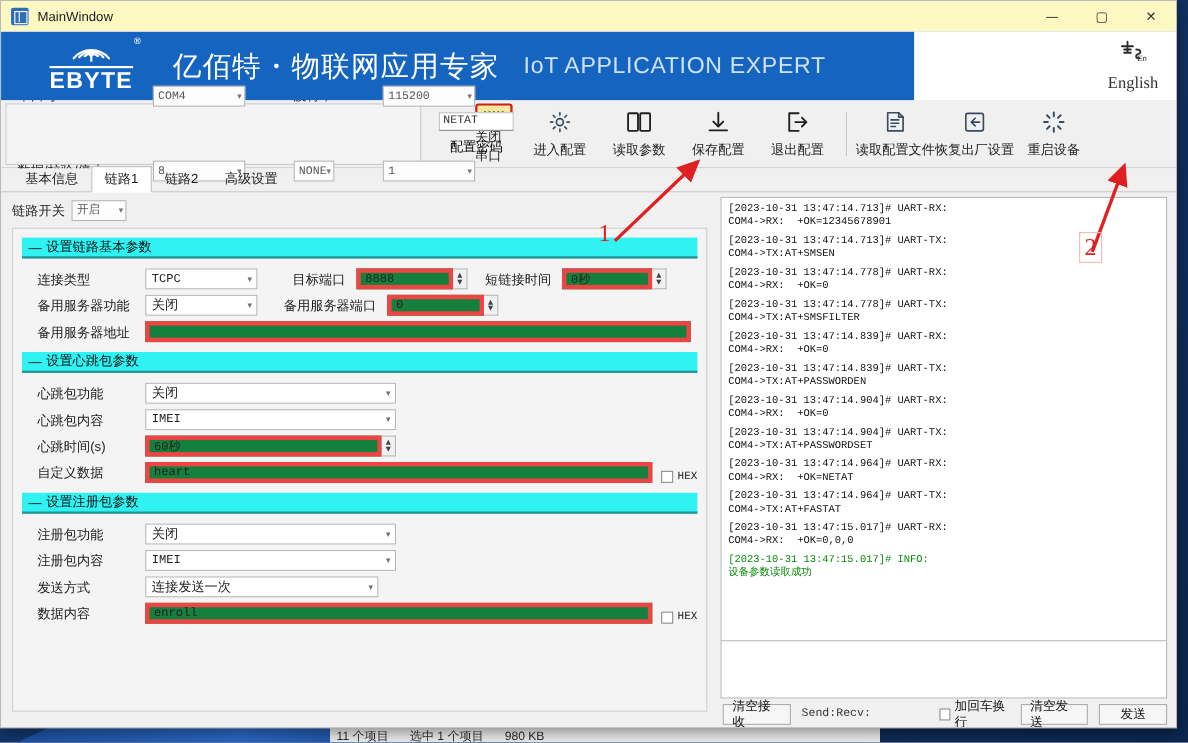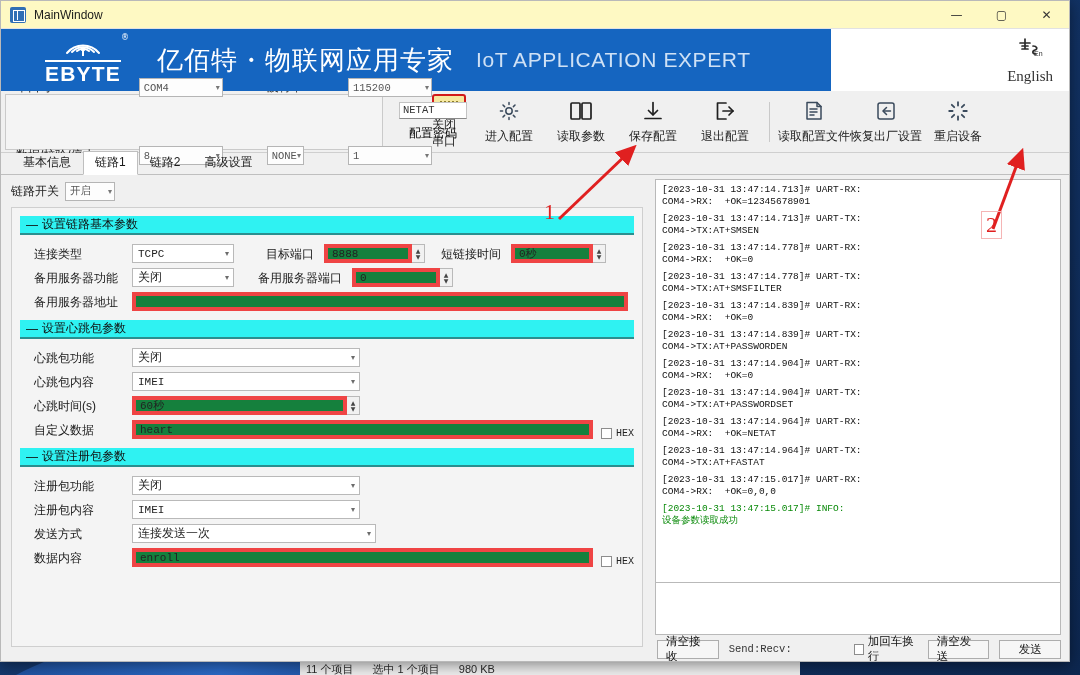--- a/index.html
+++ b/index.html
@@ -497,21 +497,21 @@
         </div>
         <div class="frow">
           <div class="flabel">注册包内容</div>
           <div class="fselect" style="width:228px">
             <span class="cv">IMEI</span>
             <span class="car">▾</span>
           </div>
         </div>
         <div class="frow">
           <div class="flabel">发送方式</div>
-          <div class="fselect cn" style="width:244px">
+          <div class="fselect cn" style="width:212px">
             <span class="cv">连接发送一次</span>
             <span class="car">▾</span>
           </div>
         </div>
         <div class="frow">
           <div class="flabel">数据内容</div>
           <div class="ftext" style="flex:1">enroll</div>
           <div class="hexbox">
             <span class="cb"></span>
             <span class="hexlbl">HEX</span>

